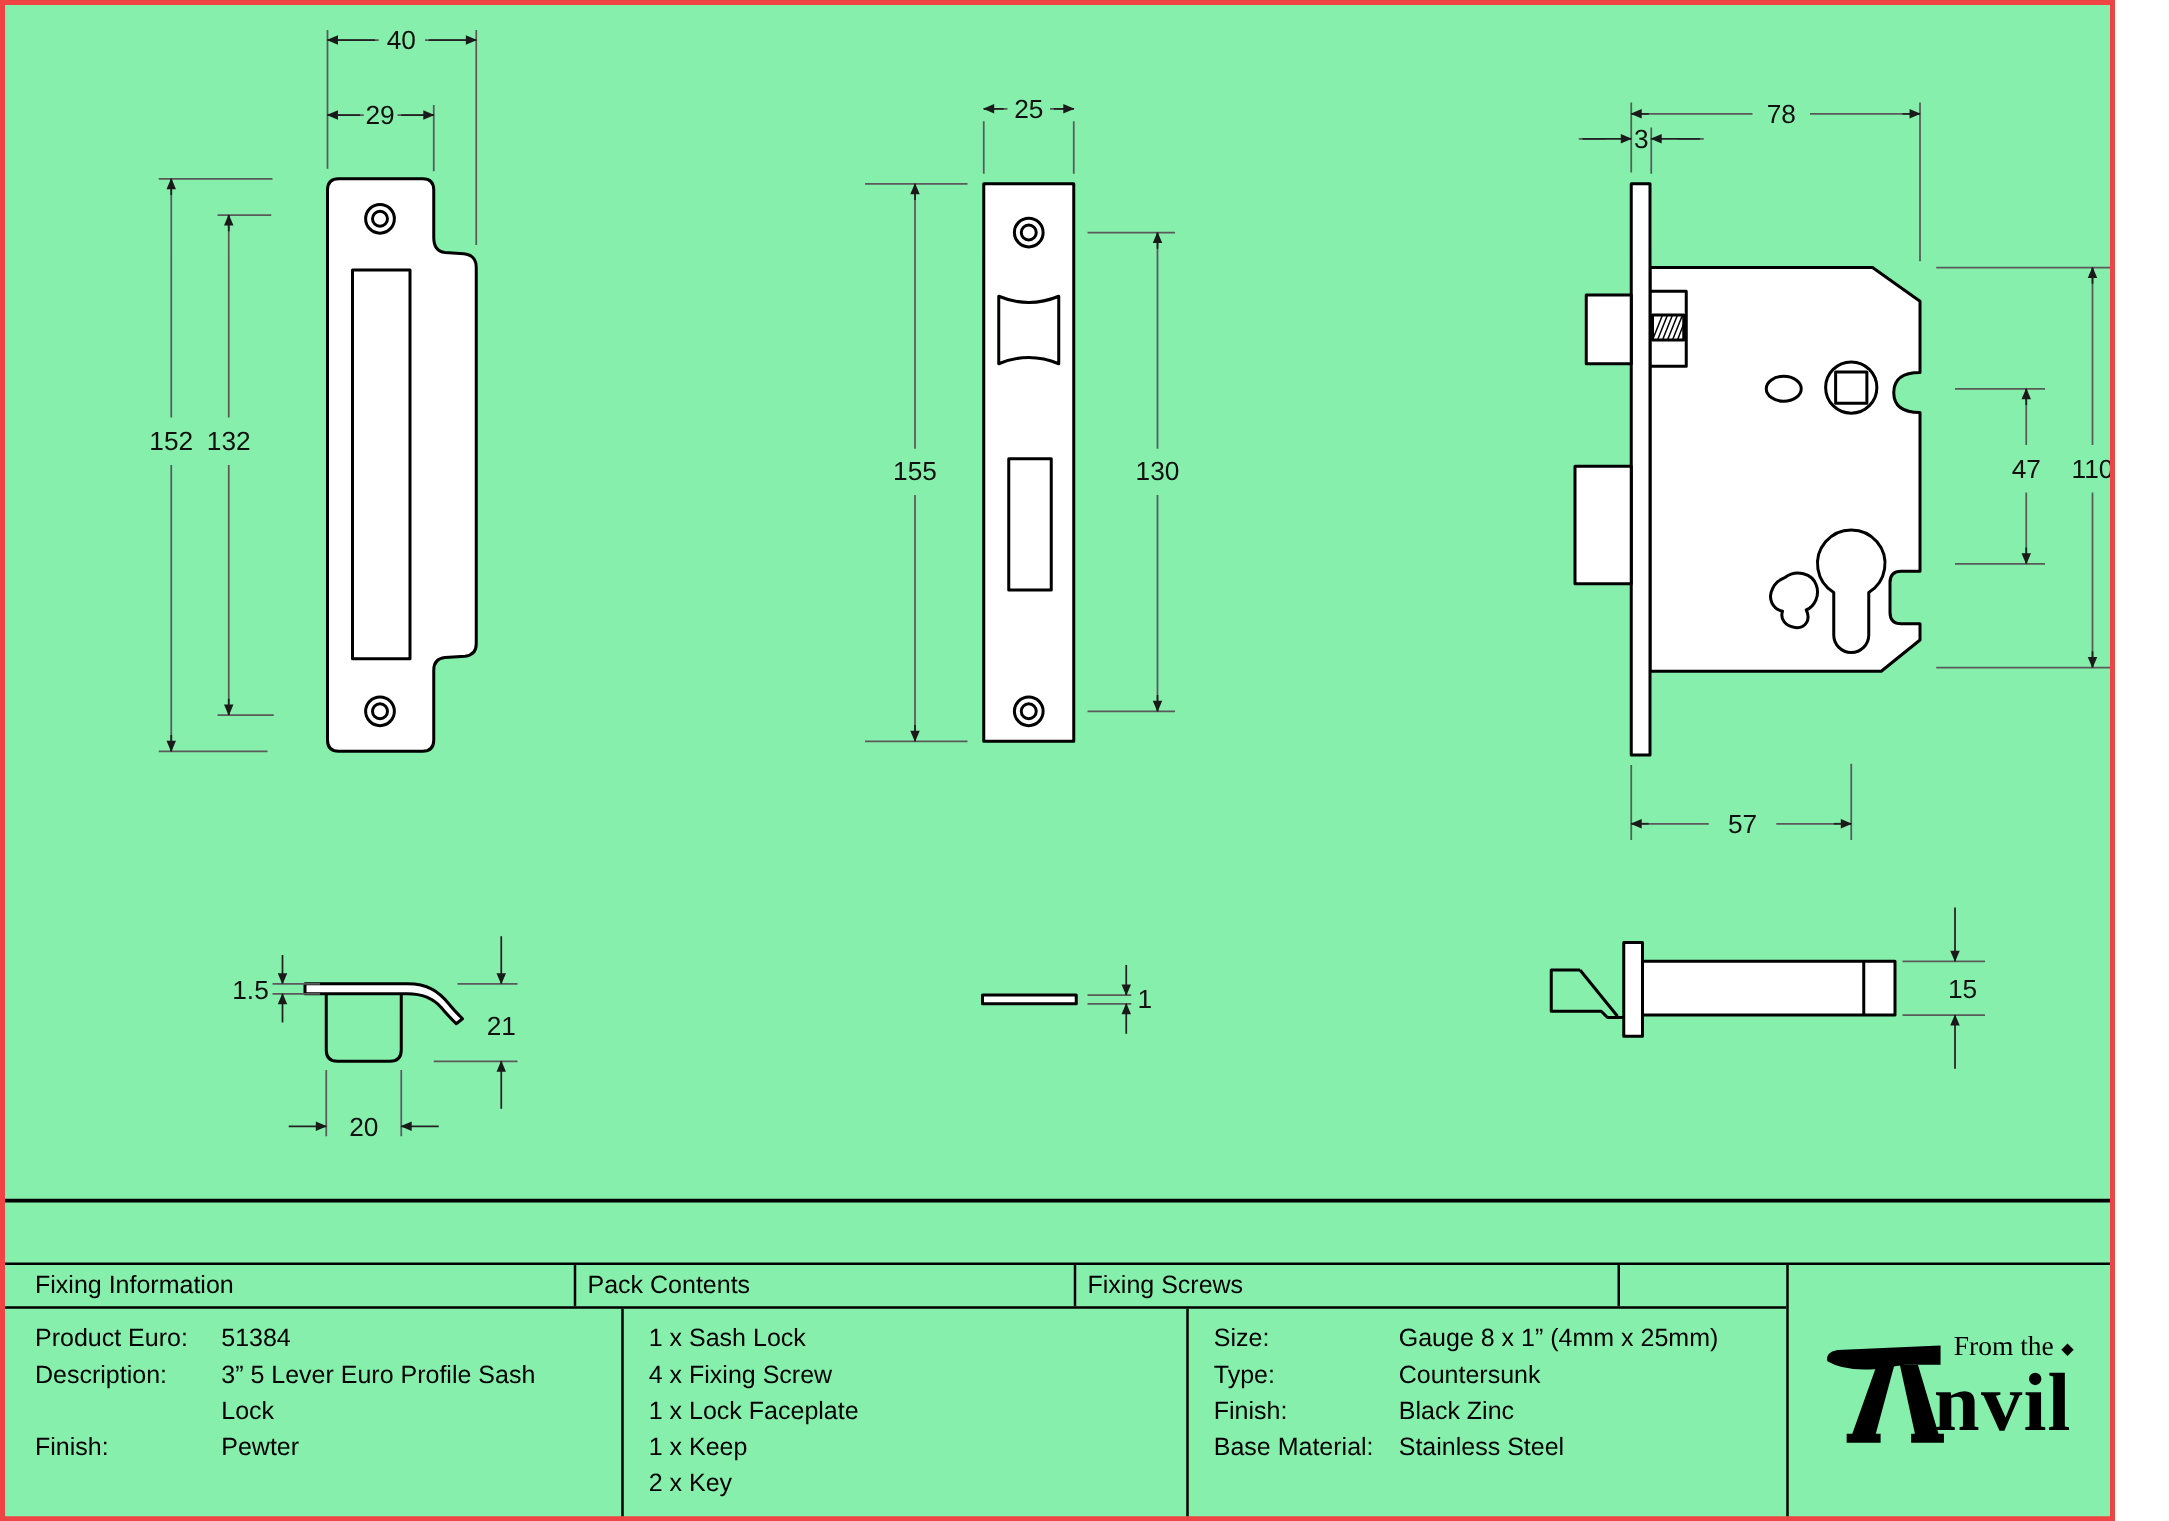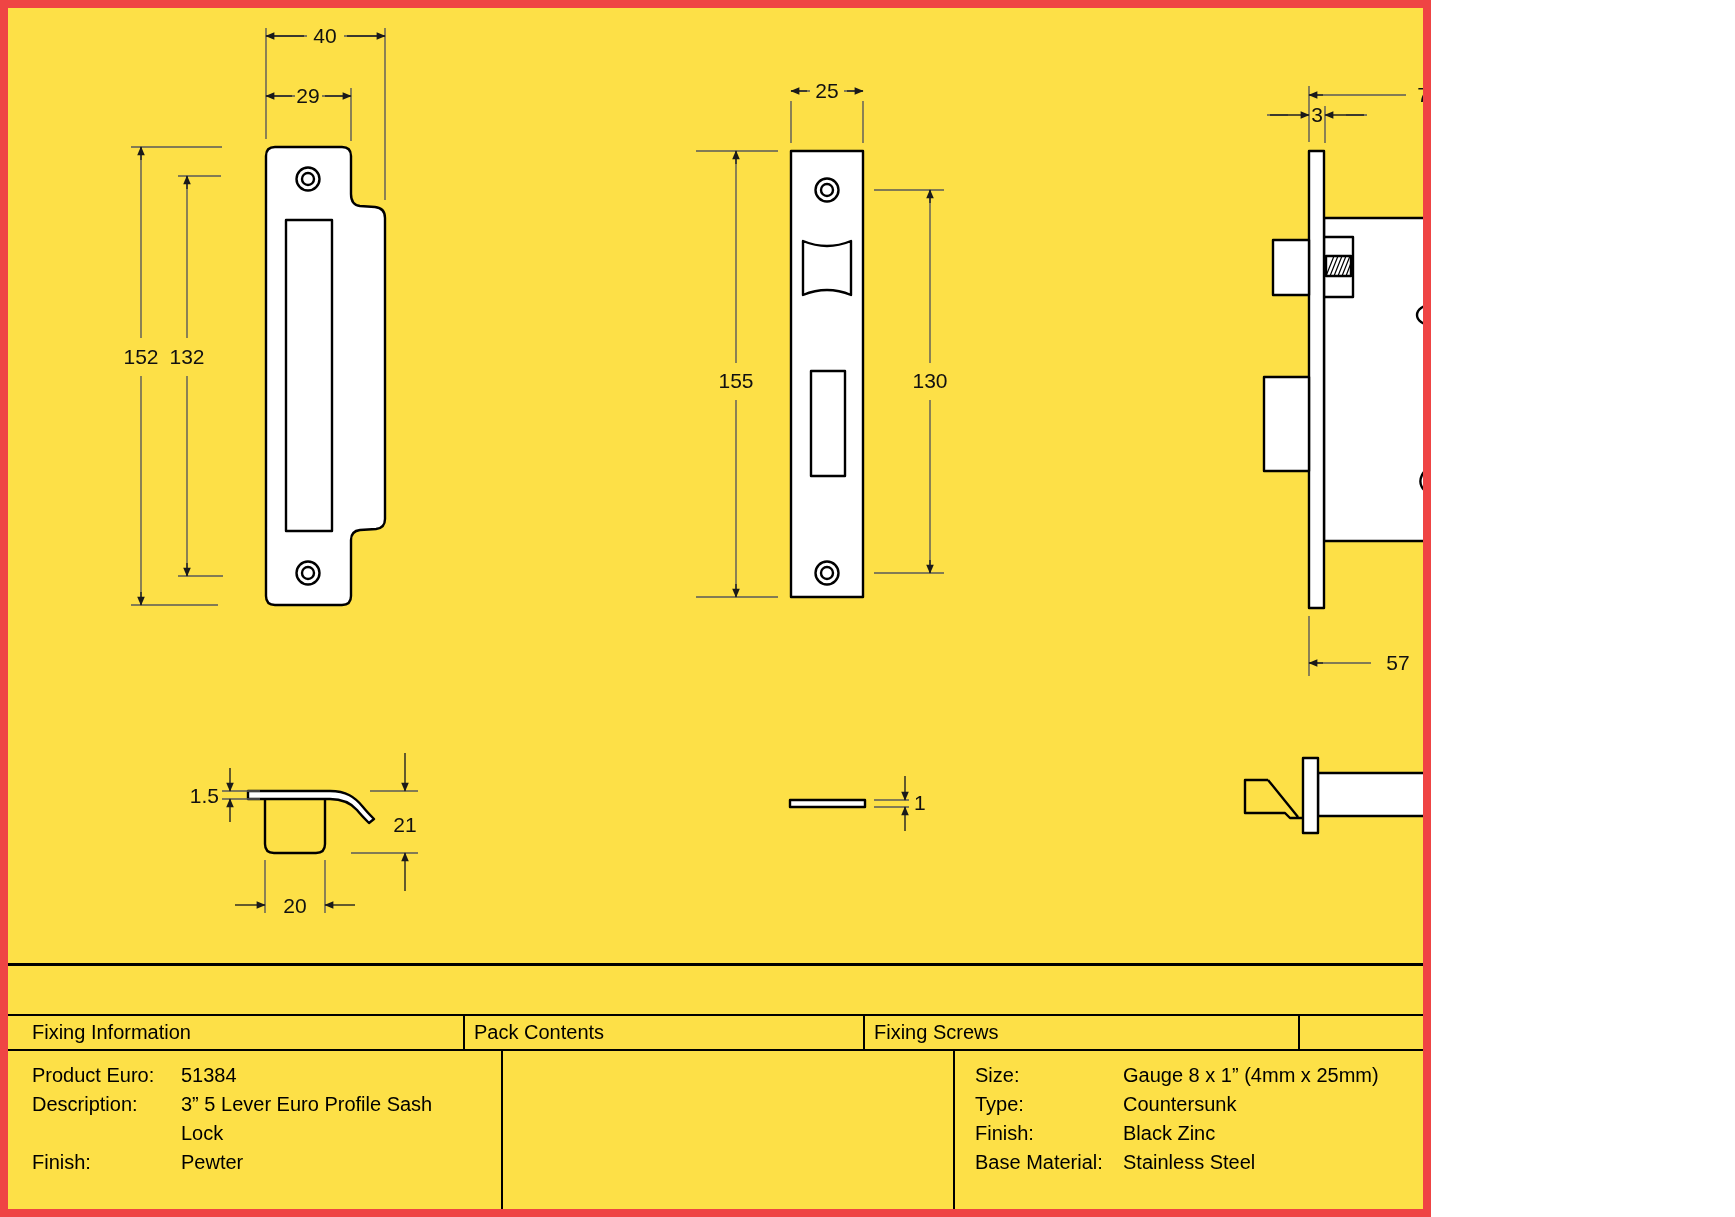--- a/index.html
+++ b/index.html
@@ -1,18 +1,18 @@
 <!DOCTYPE html>
 <html><head>
 <meta charset="utf-8">
 <style>
   html,body{margin:0;padding:0;background:#fff;}
   .sheet{
-    position:relative;width:1431px;height:1217px;background:#fde047;
-    border:8px solid #ef4444;box-sizing:border-box;overflow:hidden;
+    position:relative;width:1692px;height:1217px;background:#86efac;
+    border:4px solid #ef4444;box-sizing:border-box;overflow:hidden;
     font-family:"Liberation Sans",sans-serif;color:#000;
   }
   svg.drawings{position:absolute;left:0;top:0;}
   .part{fill:#fff;stroke:#000;stroke-width:2.4;stroke-linejoin:round;}
   .partnf{fill:none;stroke:#000;stroke-width:2.4;stroke-linejoin:round;}
   .hatch{stroke:#000;stroke-width:1.2;fill:none;}
   .dimline{stroke:#5a5a5a;stroke-width:1.4;fill:none;}
   .arrow{stroke:#222;stroke-width:1.4;fill:none;marker-end:url(#arr);}
   .dimtext{font:21px "Liberation Sans",sans-serif;fill:#111;text-anchor:middle;}
   .anchor-end{text-anchor:end;}
@@ -188,20 +188,27 @@
     <div class="lbl">Product Euro:</div>
     <div class="val">51384</div>
     <div class="lbl">Description:</div>
     <div class="val">3” 5 Lever Euro Profile Sash</div>
     <div class="lbl"></div>
     <div class="val">Lock</div>
     <div class="lbl">Finish:</div>
     <div class="val">Pewter</div>
   </div>
 
+  <div class="list" style="left:515px;">
+    <div>1 x Sash Lock</div>
+    <div>4 x Fixing Screw</div>
+    <div>1 x Lock Faceplate</div>
+    <div>1 x Keep</div>
+    <div>2 x Key</div>
+  </div>
 
   <div class="kv" style="left:967px;grid-template-columns:148px auto;">
     <div class="lbl">Size:</div>
     <div class="val">Gauge 8 x 1” (4mm x 25mm)</div>
     <div class="lbl">Type:</div>
     <div class="val">Countersunk</div>
     <div class="lbl">Finish:</div>
     <div class="val">Black Zinc</div>
     <div class="lbl">Base Material:</div>
     <div class="val">Stainless Steel</div>

